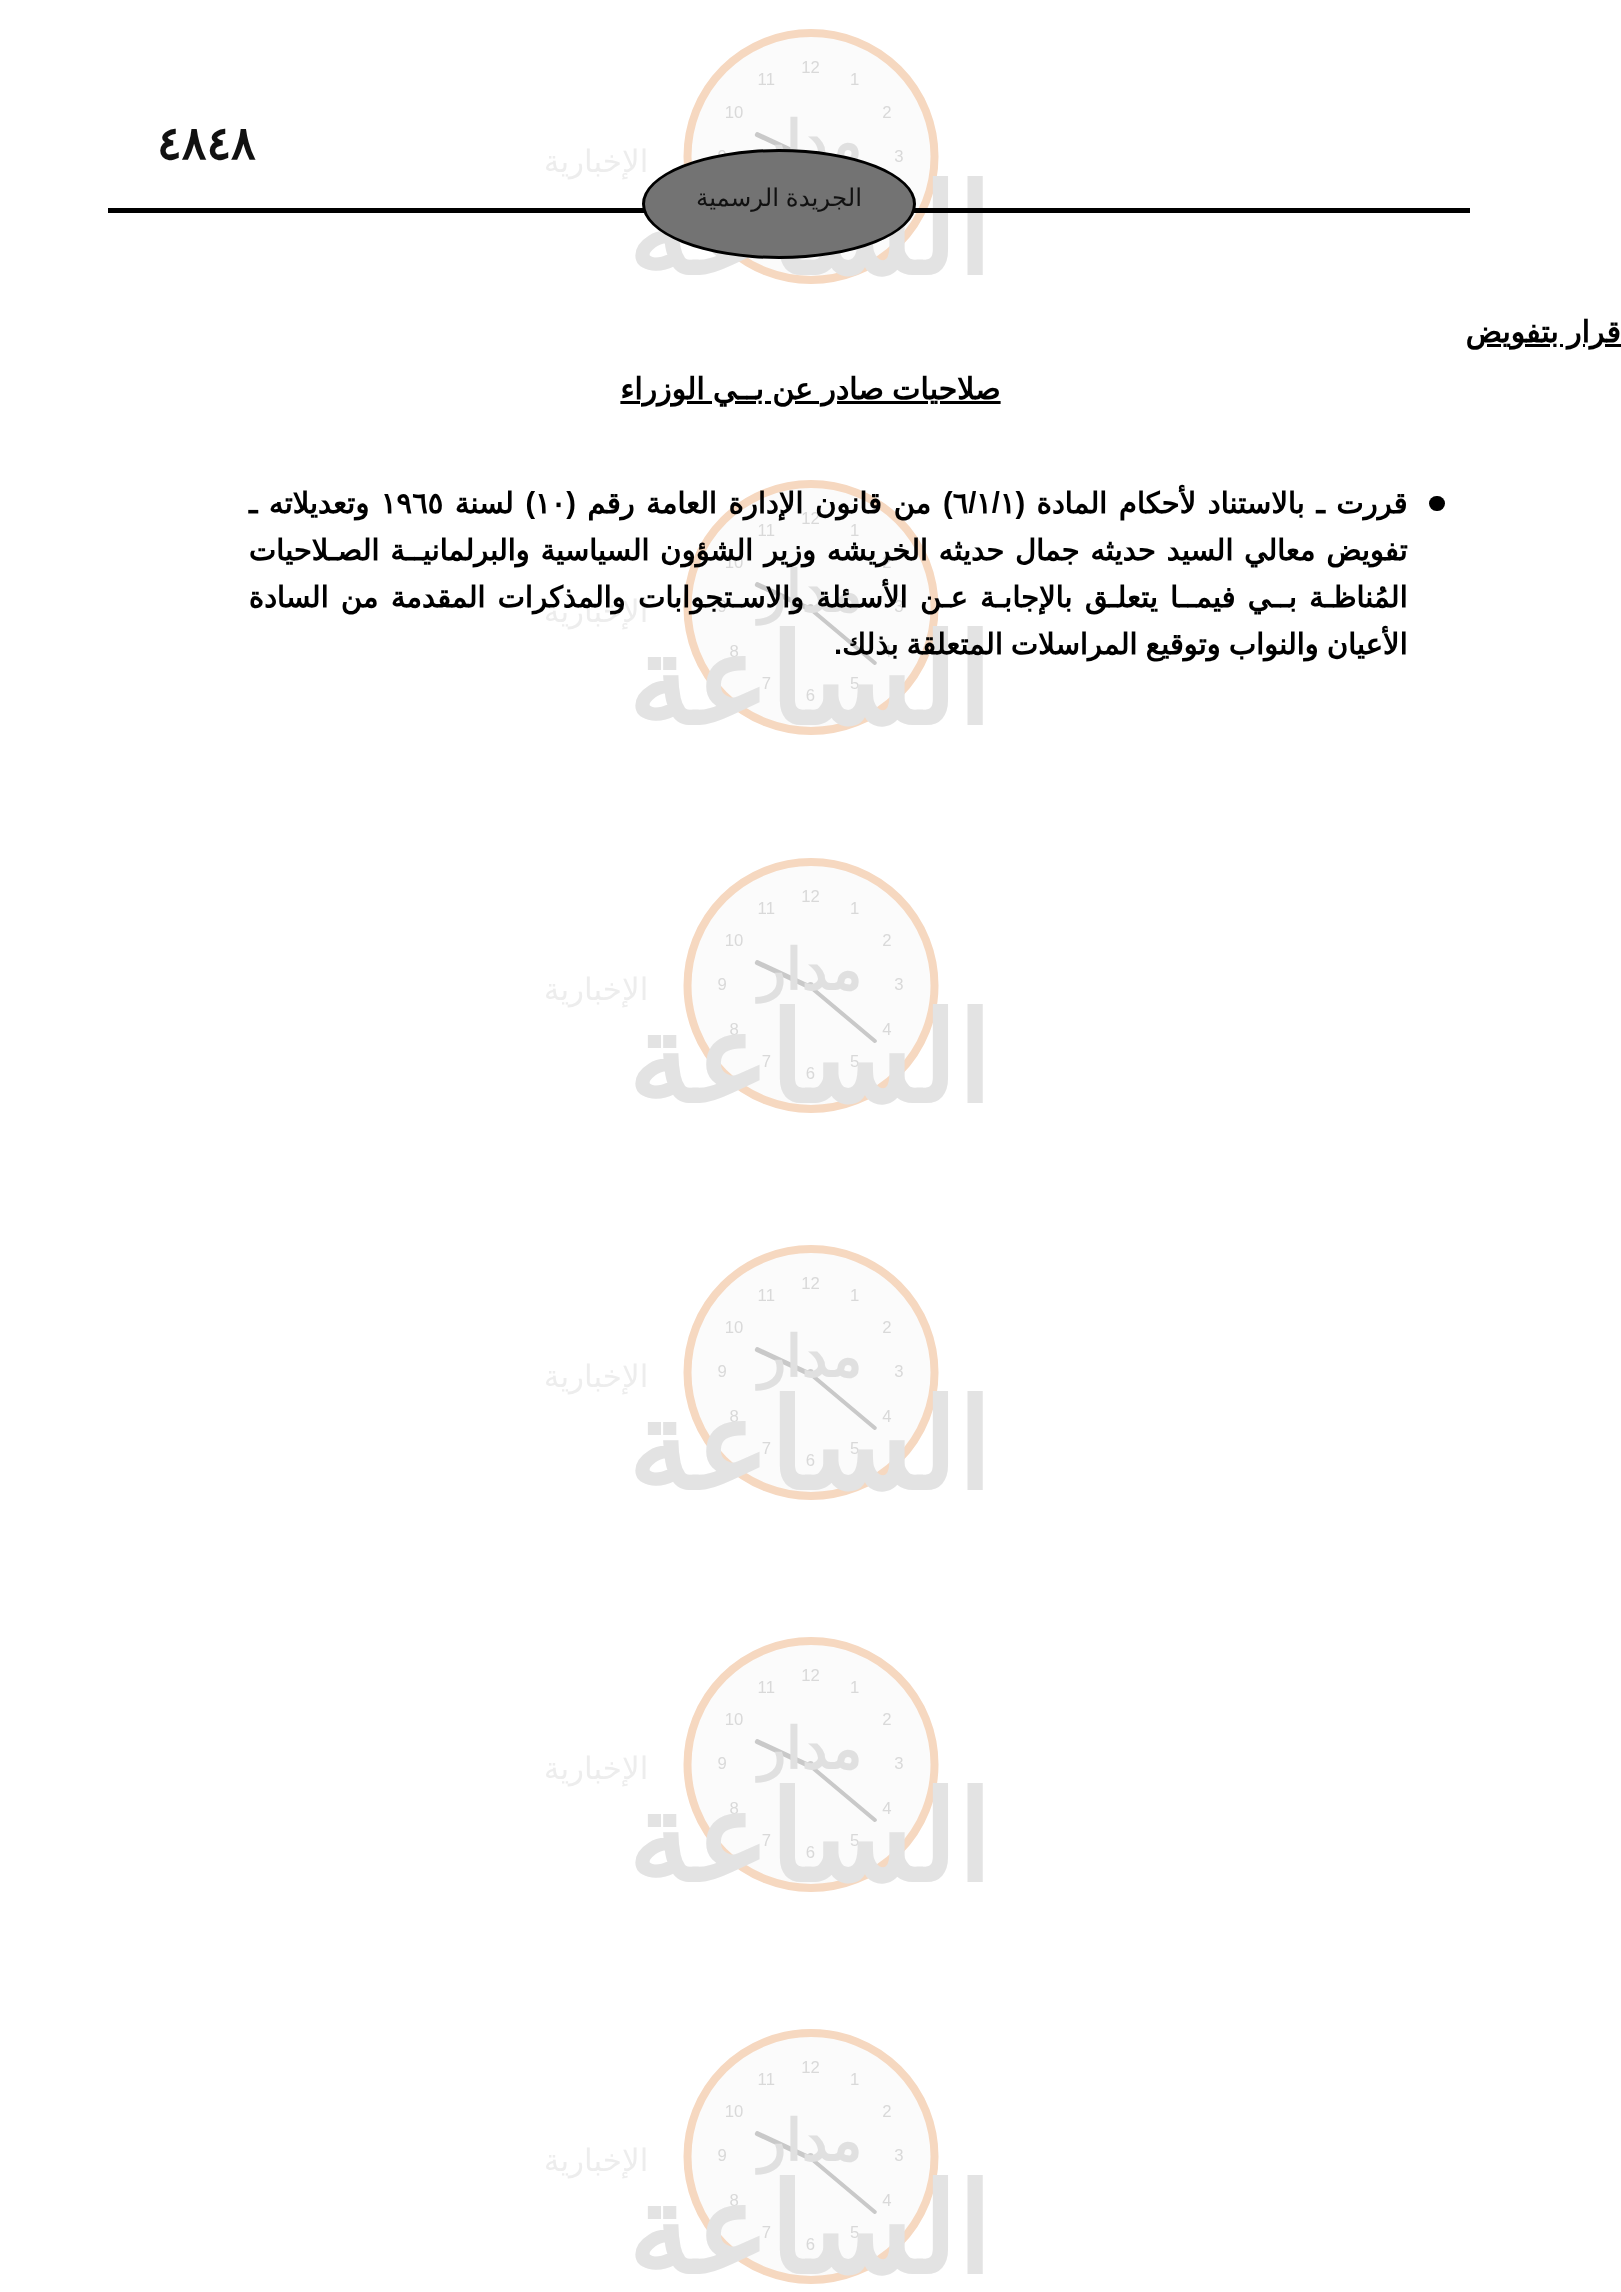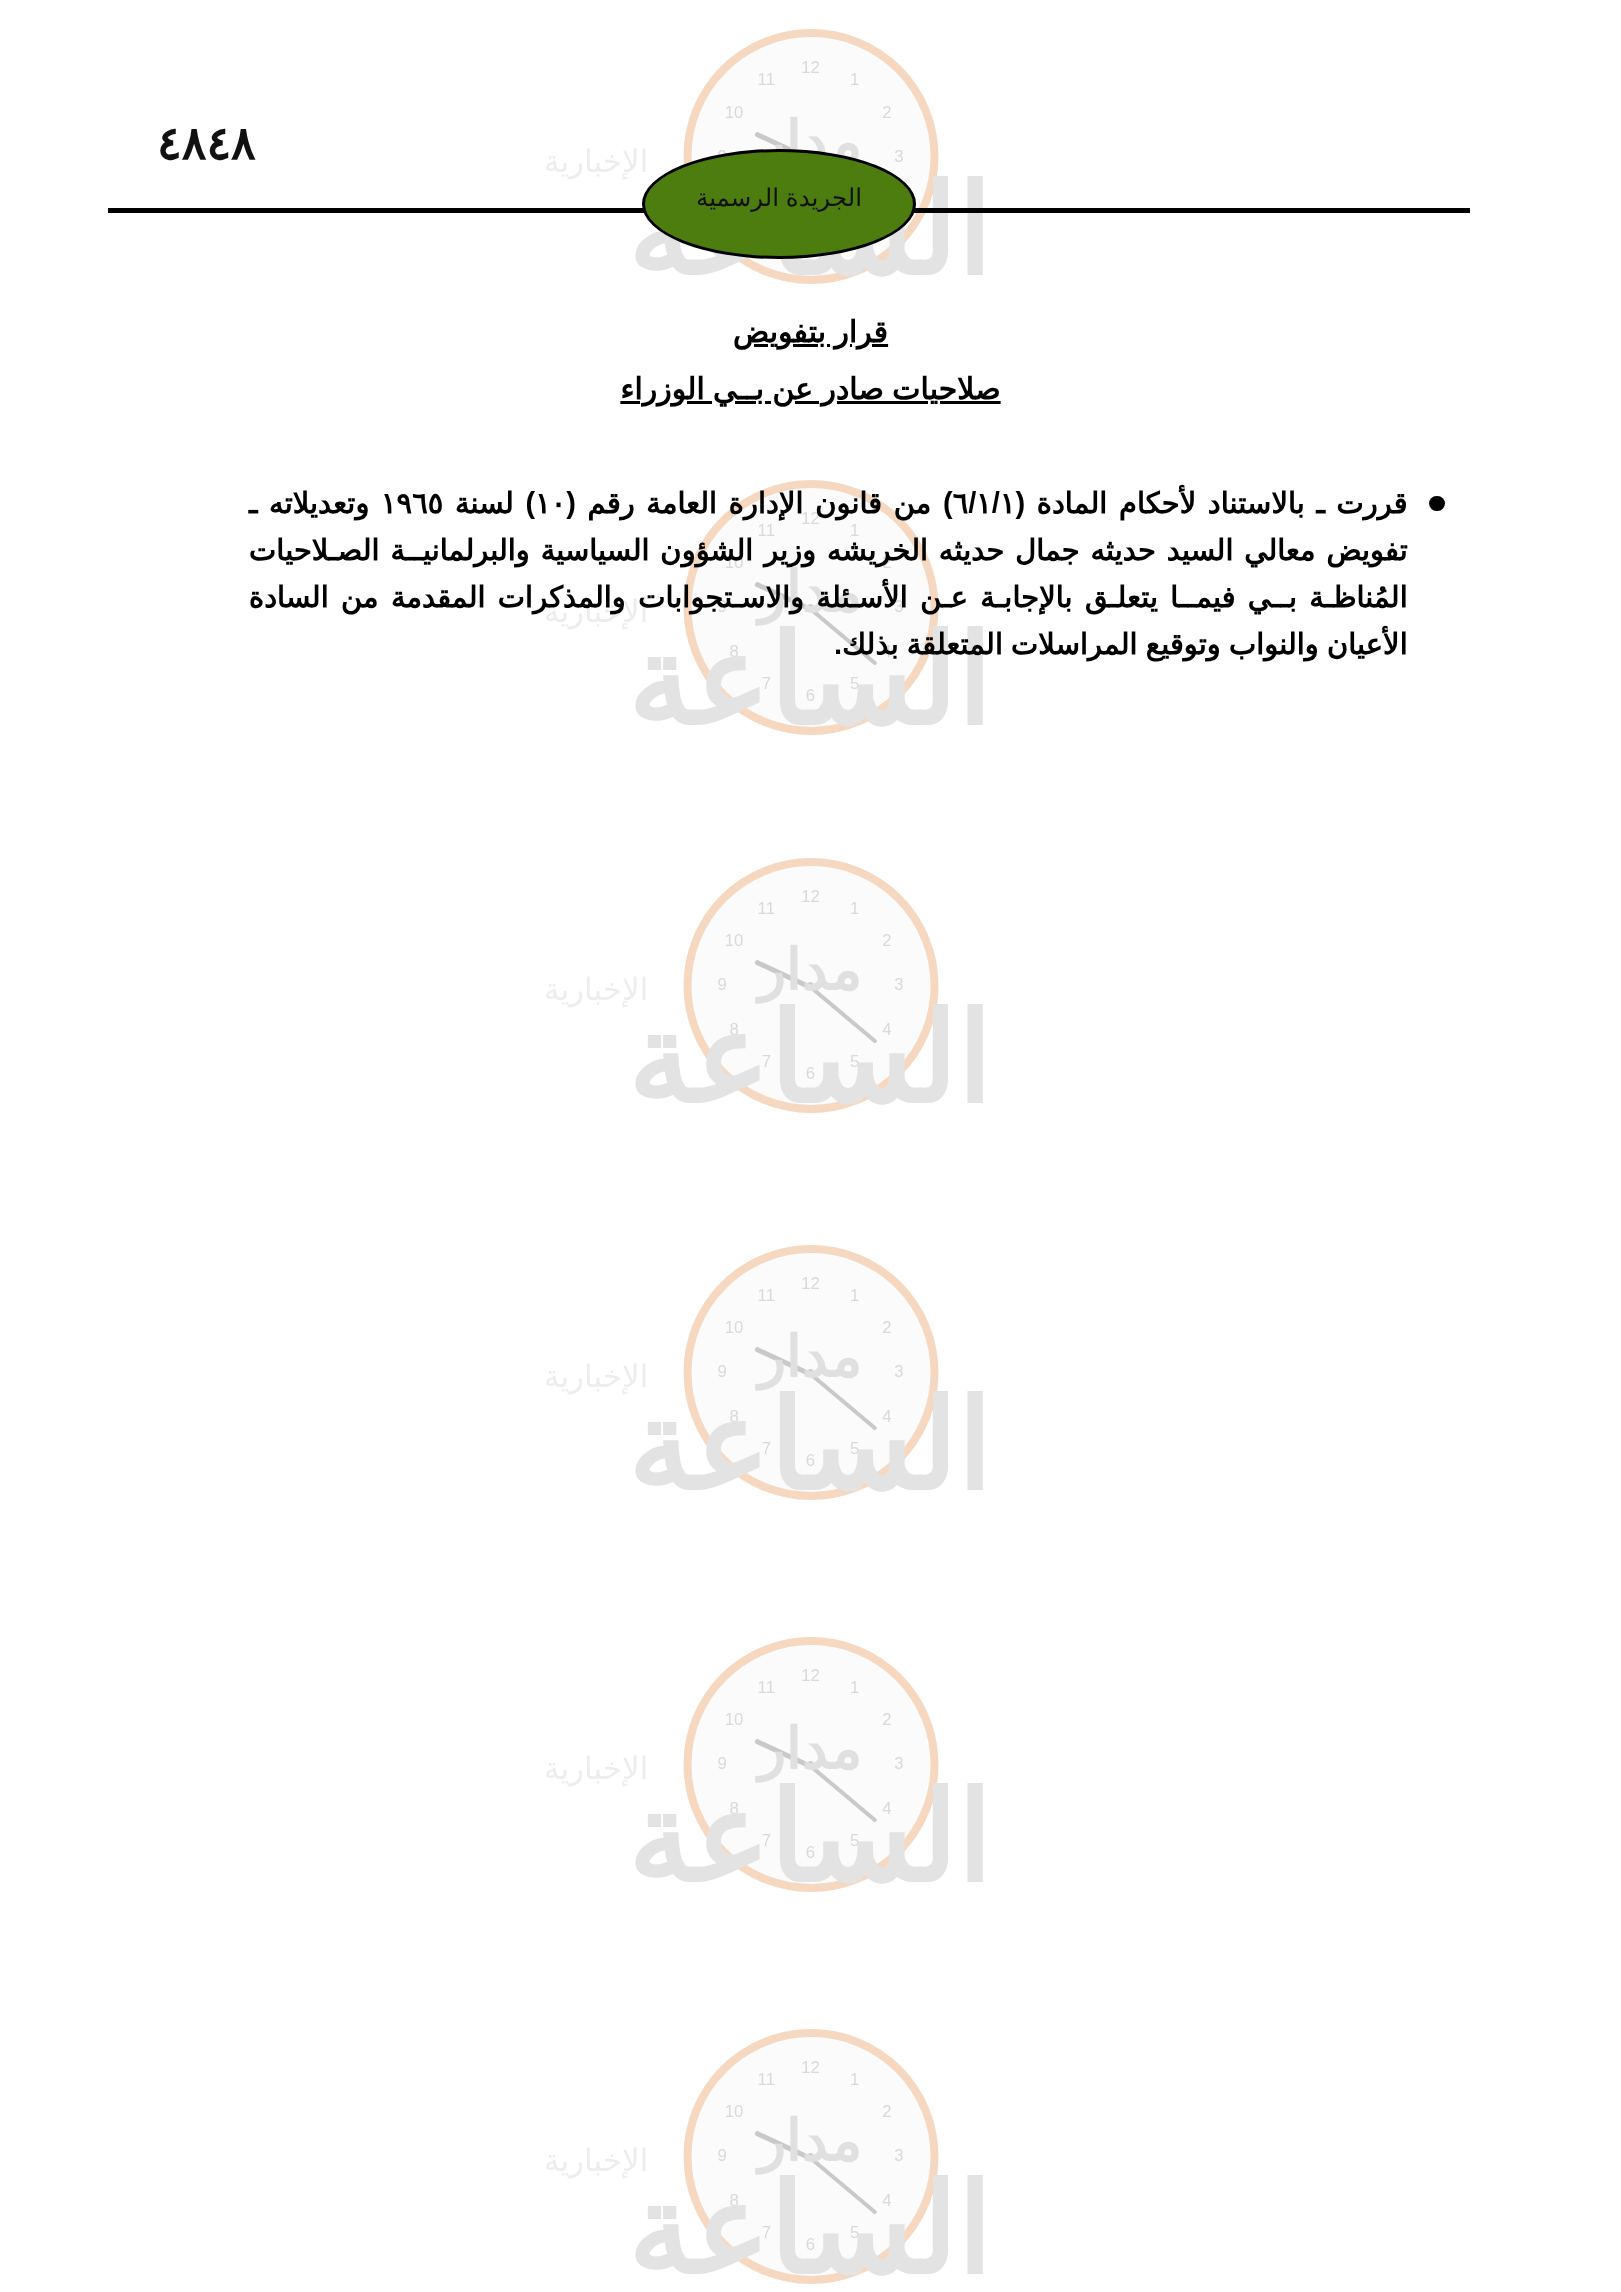--- a/index.html
+++ b/index.html
@@ -122,21 +122,21 @@
     background: #000;
   }
   .header-oval {
     position: absolute;
     top: 149px;
     left: 642px;
     width: 274px;
     height: 110px;
     border: 3.9px solid #000;
     border-radius: 50%;
-    background: #4d7c0f;
+    background: #737373;
     box-sizing: border-box;
   }
   .header-oval span {
     display: block;
     text-align: center;
     margin-top: 31px;
     font-family: "Liberation Sans", sans-serif;
     font-size: 24.5px;
     color: #111;
   }
@@ -150,20 +150,21 @@
     text-align: center;
   }
   .doc-title {
     font-family: "Liberation Sans", sans-serif;
     font-weight: bold;
     font-size: 30px;
     color: #000;
     text-decoration: underline;
     letter-spacing: 1px;
     margin-bottom: 21.6px;
+    text-align: right;
   }
   .doc-subtitle {
     font-family: "Liberation Sans", sans-serif;
     font-weight: bold;
     font-size: 30px;
     color: #000;
     text-decoration: underline;
     letter-spacing: 1px;
   }
 

